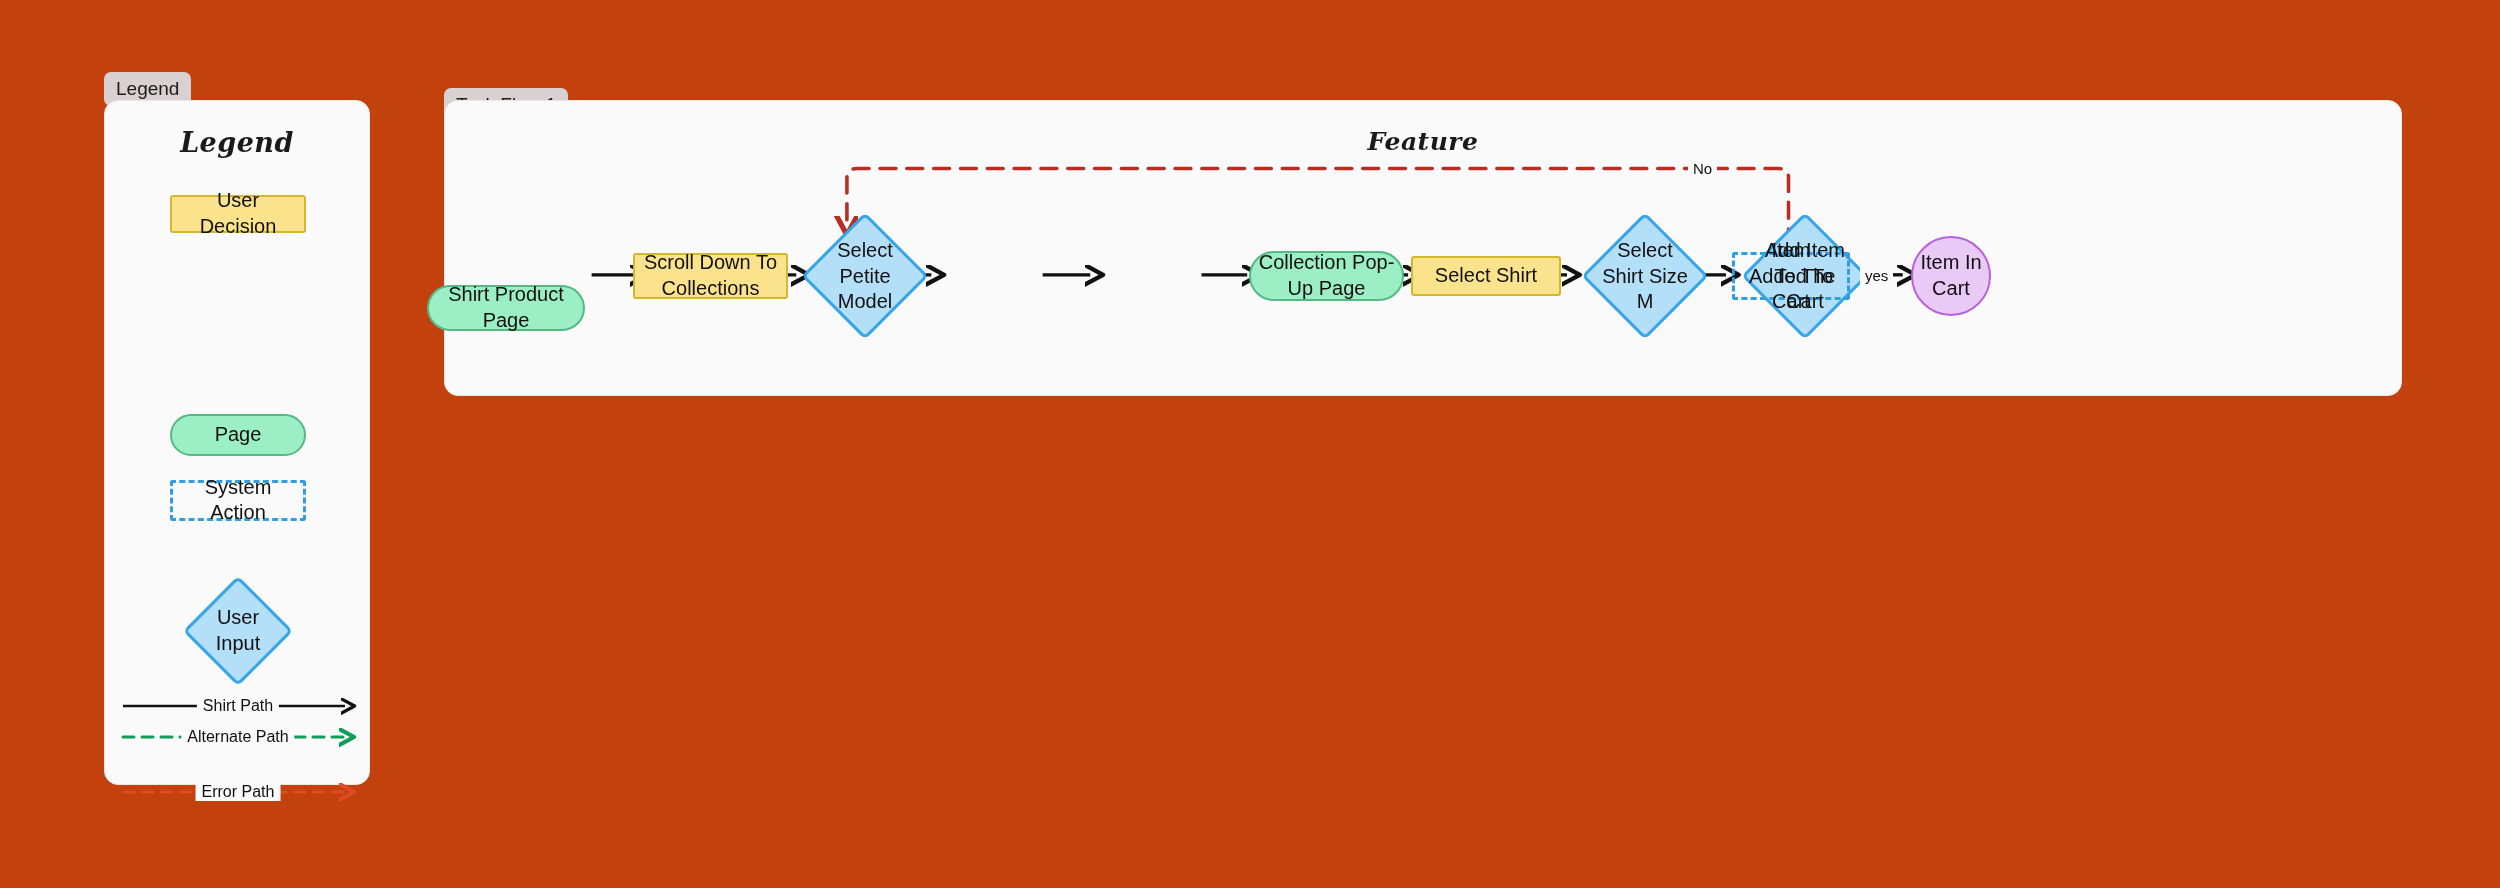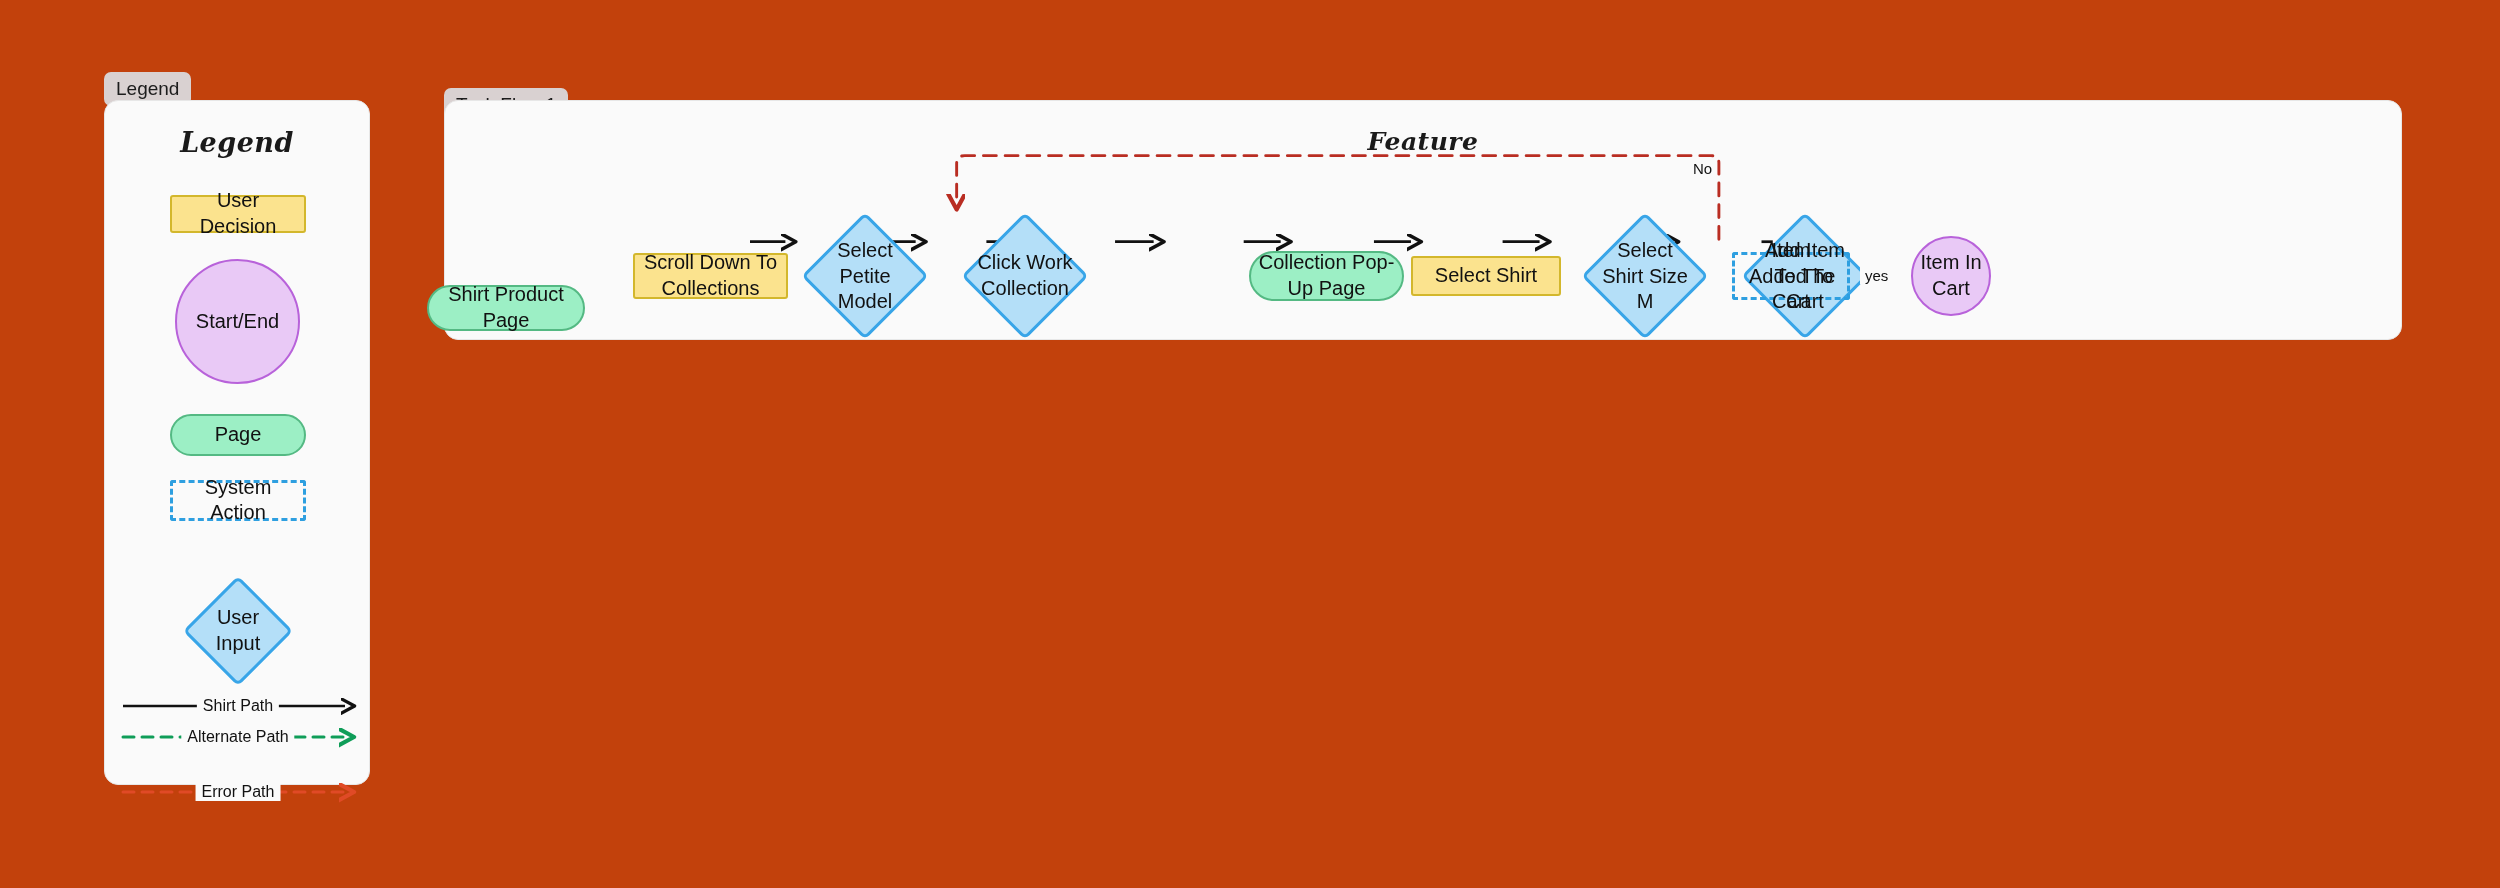--- a/index.html
+++ b/index.html
@@ -110,21 +110,21 @@
     transform: translate(-50%,-50%);
     background: #fafafa;
     padding: 0 6px;
     font-size: 16px;
     color: #111111;
     white-space: nowrap;
     z-index: 3;
   }
 
   
-  #flow-panel { left: 444px; top: 100px; width: 1958px; height: 240px; }
+  #flow-panel { left: 444px; top: 100px; width: 1958px; height: 296px; }
   .flow-title {
     position: absolute;
     left: 0; right: 0; top: 26px;
     text-align: center;
     font-family: "DejaVu Serif", serif;
     font-style: italic;
     font-weight: bold;
     font-size: 25px;
     color: #1a1a1a;
     letter-spacing: .5px;
@@ -156,23 +156,20 @@
 
   <div class="panel-tag" style="left:104px; top:72px;">Legend</div>
 
   <div class="panel" id="legend-panel">
     <div class="legend-title">Legend</div>
 
     <div class="lg-item n-decision" style="left:65px; top:94px; width:136px; height:38px;">
       <div class="shape-text">User Decision</div>
     </div>
 
-    <div class="lg-item n-startend" style="left:70px; top:158px; width:125px; height:125px;">
-      <div class="shape-text">Start/End</div>
-    </div>
 
     <div class="lg-item n-page" style="left:65px; top:313px; width:136px; height:42px;">
       <div class="shape-text">Page</div>
     </div>
 
     <div class="lg-item n-system" style="left:65px; top:379px; width:136px; height:41px;">
       <div class="shape-text">System Action</div>
     </div>
 
     <div class="lg-item n-input-wrap" style="left:47px; top:475px; width:172px; height:110px;">
@@ -261,24 +258,20 @@
 
     <div class="flow-node n-decision" style="left:188px; top:152px; width:155px; height:46px;">
       <div class="shape-text"><span>Scroll Down To</span><br><span>Collections</span></div>
     </div>
 
     <div class="flow-node n-input-wrap" style="left:340px; top:110px; width:160px; height:130px;">
       <div class="diamond" style="width:90px; height:90px;"></div>
       <div class="shape-text"><span>Select</span><br><span>Petite</span><br><span>Model</span></div>
     </div>
 
-    <div class="flow-node n-input-wrap" style="left:500px; top:110px; width:160px; height:130px;">
-      <div class="diamond" style="width:90px; height:90px;"></div>
-      <div class="shape-text"><span>Click Work</span><br><span>Collection</span></div>
-    </div>
 
     <div class="flow-node n-page" style="left:804px; top:150px; width:155px; height:50px;">
       <div class="shape-text"><span>Collection Pop-</span><br><span>Up Page</span></div>
     </div>
 
     <div class="flow-node n-decision" style="left:966px; top:155px; width:150px; height:40px;">
       <div class="shape-text">Select Shirt</div>
     </div>
 
     <div class="flow-node n-input-wrap" style="left:1120px; top:110px; width:160px; height:130px;">

